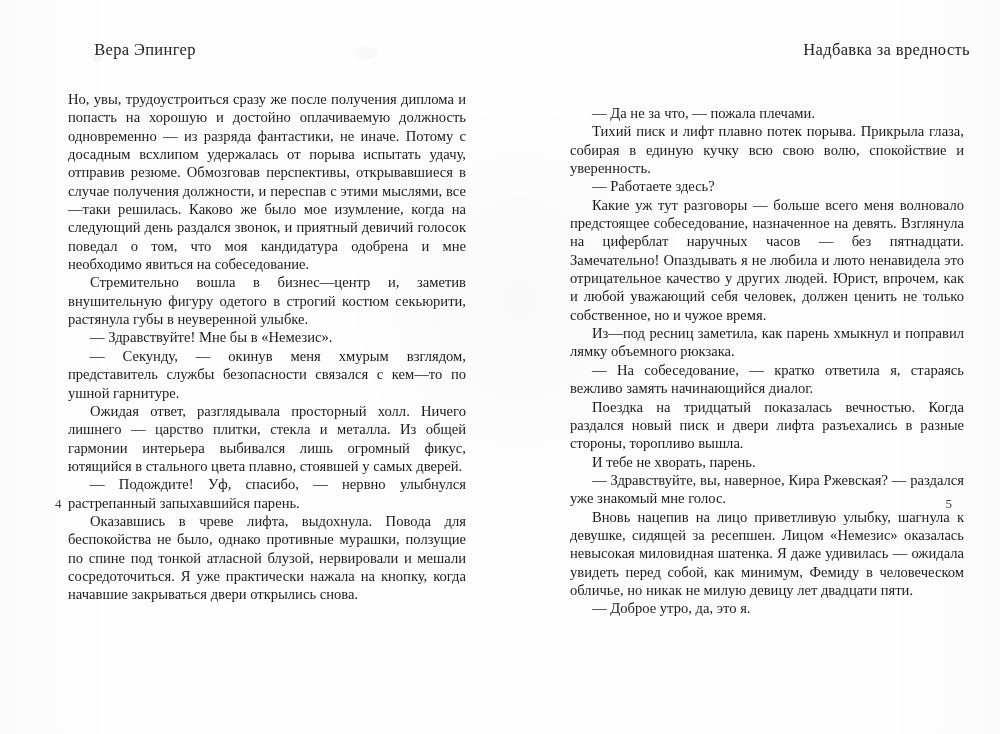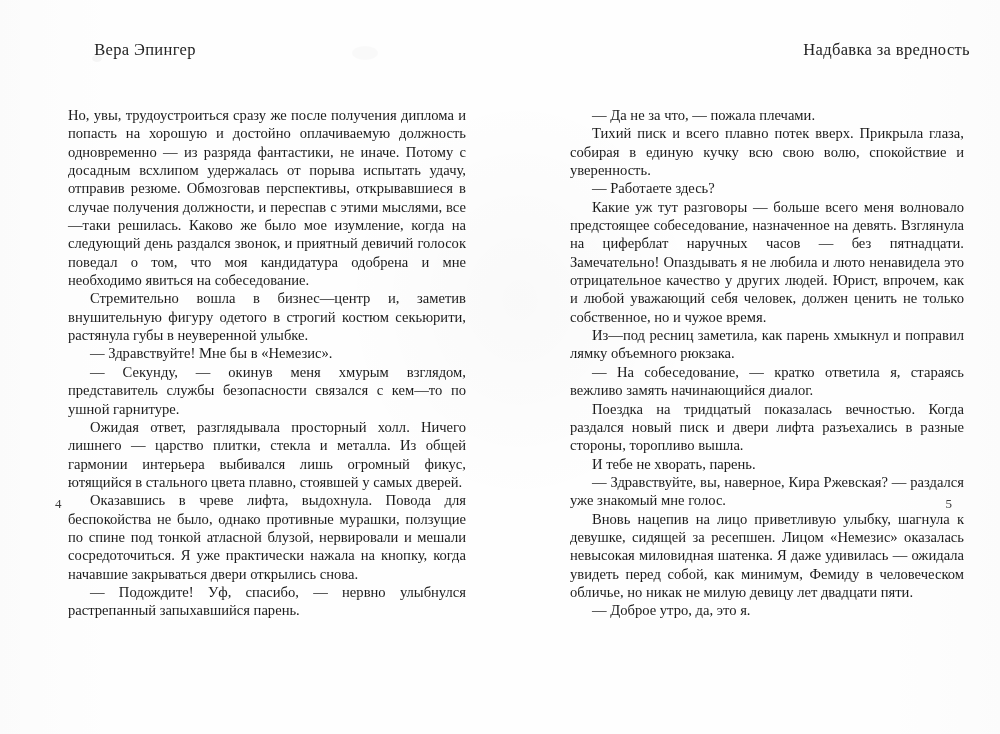--- a/index.html
+++ b/index.html
@@ -49,31 +49,31 @@
     font-size: 16.5px;
     letter-spacing: 0.35px;
     color: #232323;
     font-family: "Liberation Serif", serif;
   }
   .page.left .running-head  { left: 20px; right: 230px; }
   .page.right .running-head { left: 170px; right: 30px; text-align: right; }
 
   .textblock {
     position: absolute;
-    top: 106px;
+    top: 90px;
     font-size: 14.6px;
     line-height: 18.35px;
     text-align: justify;
     text-justify: inter-word;
     color: #1b1b1b;
     hyphens: none;
   }
   .page.left .textblock  { left: 68px; width: 398px; }
   .page.right .textblock { left: 570px; width: 394px; }
-  .page.right .textblock { left: 70px; width: 394px; }
+  .page.right .textblock { left: 70px; width: 394px; margin-top: 14px; }
 
   .textblock p {
     margin: 0;
     text-indent: 22px;
   }
   .textblock p.noindent { text-indent: 0; }
 
   .folio {
     position: absolute;
     bottom: 40px;
@@ -101,33 +101,33 @@
 
   <div class="page left">
     <div class="running-head">Вера Эпингер</div>
 
     <div class="textblock">
       <p class="noindent">Но, увы, трудоустроиться сразу же после получения диплома и попасть на хорошую и достойно оплачиваемую должность одновременно — из разряда фантастики, не иначе. Потому с досадным всхлипом удержалась от порыва испытать удачу, отправив резюме. Обмозговав перспективы, открывавшиеся в случае получения должности, и переспав с этими мыслями, все—таки решилась. Каково же было мое изумление, когда на следующий день раздался звонок, и приятный девичий голосок поведал о том, что моя кандидатура одобрена и мне необходимо явиться на собеседование.</p>
       <p>Стремительно вошла в бизнес—центр и, заметив внушительную фигуру одетого в строгий костюм секьюрити, растянула губы в неуверенной улыбке.</p>
       <p>— Здравствуйте! Мне бы в «Немезис».</p>
       <p>— Секунду, — окинув меня хмурым взглядом, представитель службы безопасности связался с кем—то по ушной гарнитуре.</p>
       <p>Ожидая ответ, разглядывала просторный холл. Ничего лишнего — царство плитки, стекла и металла. Из общей гармонии интерьера выбивался лишь огромный фикус, ютящийся в стального цвета плавно, стоявшей у самых дверей.</p>
+      <p>— Подождите! Уф, спасибо, — нервно улыбнулся растрепанный запыхавшийся парень.</p>
       <p>Оказавшись в чреве лифта, выдохнула. Повода для беспокойства не было, однако противные мурашки, ползущие по спине под тонкой атласной блузой, нервировали и мешали сосредоточиться. Я уже практически нажала на кнопку, когда начавшие закрываться двери открылись снова.</p>
-      <p>— Подождите! Уф, спасибо, — нервно улыбнулся растрепанный запыхавшийся парень.</p>
     </div>
 
     <div class="folio">4</div>
   </div>
 
   <div class="page right">
     <div class="running-head">Надбавка за вредность</div>
 
     <div class="textblock">
       <p>— Да не за что, — пожала плечами.</p>
-      <p>Тихий писк и всего плавно потек вверх. Прикрыла глаза, собирая в единую кучку всю свою волю, спокойствие и уверенность.</p>
+      <p>Тихий писк и лифт плавно потек порыва. Прикрыла глаза, собирая в единую кучку всю свою волю, спокойствие и уверенность.</p>
       <p>— Работаете здесь?</p>
       <p>Какие уж тут разговоры — больше всего меня волновало предстоящее собеседование, назначенное на девять. Взглянула на циферблат наручных часов — без пятнадцати. Замечательно! Опаздывать я не любила и люто ненавидела это отрицательное качество у других людей. Юрист, впрочем, как и любой уважающий себя человек, должен ценить не только собственное, но и чужое время.</p>
       <p>Из—под ресниц заметила, как парень хмыкнул и поправил лямку объемного рюкзака.</p>
       <p>— На собеседование, — кратко ответила я, стараясь вежливо замять начинающийся диалог.</p>
       <p>Поездка на тридцатый показалась вечностью. Когда раздался новый писк и двери лифта разъехались в разные стороны, торопливо вышла.</p>
       <p>И тебе не хворать, парень.</p>
       <p>— Здравствуйте, вы, наверное, Кира Ржевская? — раздался уже знакомый мне голос.</p>
       <p>Вновь нацепив на лицо приветливую улыбку, шагнула к девушке, сидящей за ресепшен. Лицом «Немезис» оказалась невысокая миловидная шатенка. Я даже удивилась — ожидала увидеть перед собой, как минимум, Фемиду в человеческом обличье, но никак не милую девицу лет двадцати пяти.</p>
       <p>— Доброе утро, да, это я.</p>
     </div>

